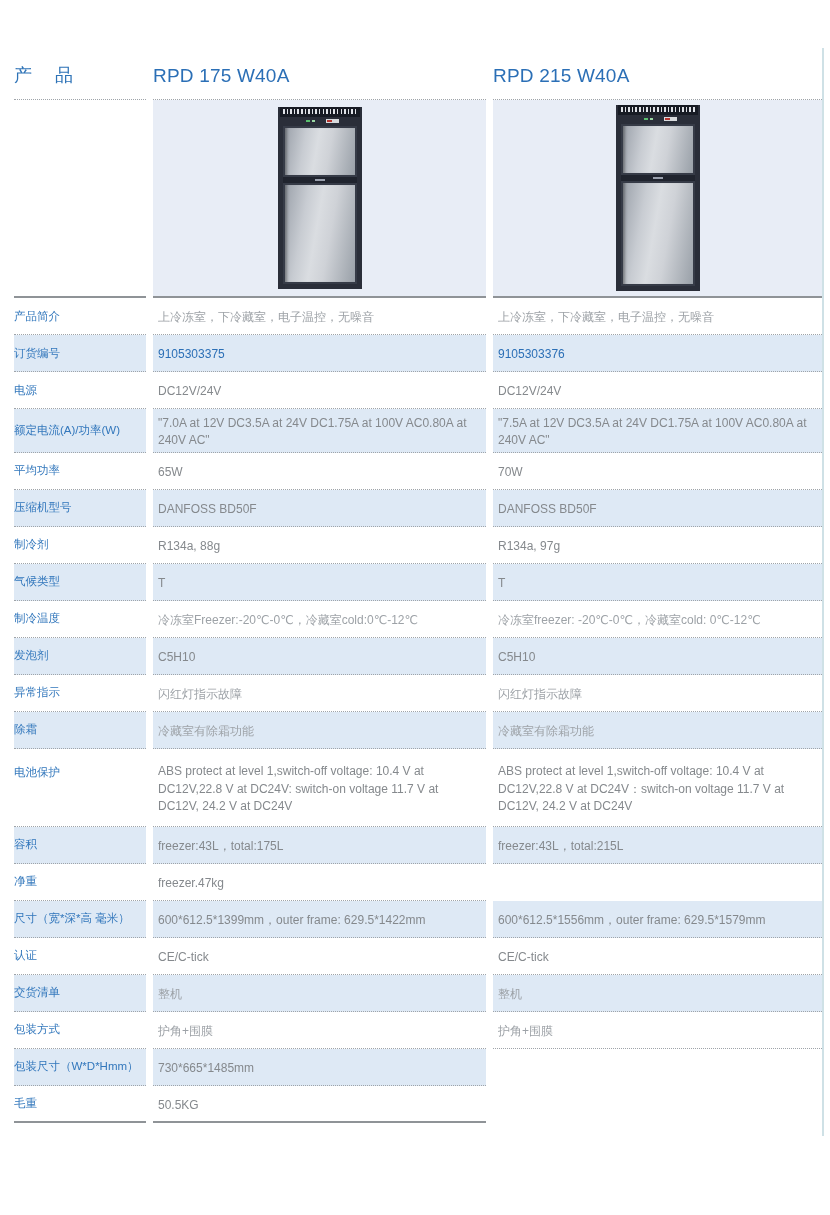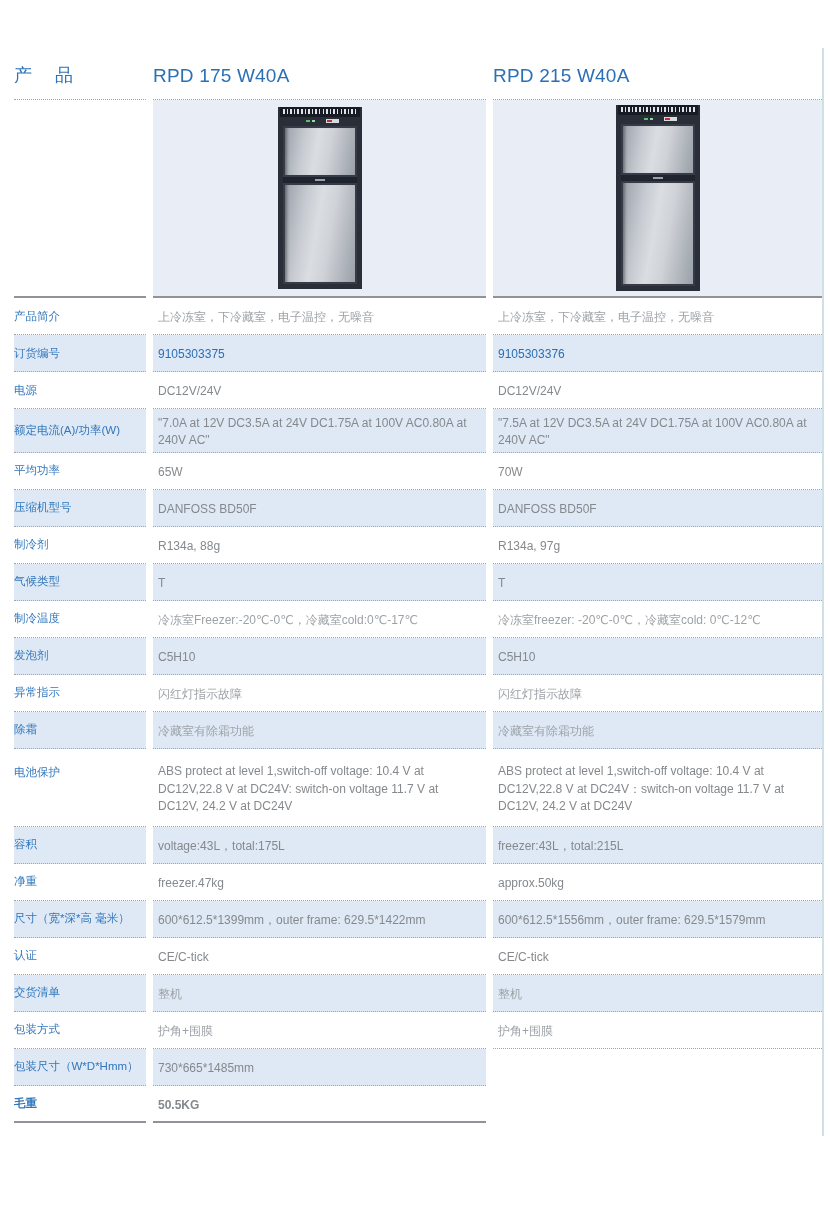--- a/index.html
+++ b/index.html
@@ -35,21 +35,21 @@
   .door.freezer { height:51px; }
   .gap { position:relative; height:6px; margin:0 1px; background:#20242e; }
   .gap::after { content:''; position:absolute; left:50%; top:2px; width:10px; height:2px; margin-left:-5px; background:#9aa0ad; }
   .door.main { height:101px; }
   .fridge.taller .door.main { height:105px; }
 
   
   .spec-row { min-height:37px; }
   .spec-row .cell { display:flex; align-items:center; border-bottom:1px dotted #9fa4a9; }
   .spec-row.shaded .cell { background:#dee9f5; }
-  .spec-row.last .cell { border-bottom:2px solid #8f9397;font-weight:bold; }
+  .spec-row.last .cell { border-bottom:2px solid #8f9397; }
   .label-cell { color:#3277bc; font-size:11.5px; line-height:1.3; padding-right:4px; }
   .value-cell { color:#85898d; font-size:12px; line-height:1.45; padding:6px 10px 2px 5px; }
   .spec-row .value-cell.cn { color:#9da2a7; }
   .spec-row .value-cell.link { color:#2b6fb6; }
   .spec-row.tall { min-height:78px; }
   .spec-row.tall .label-cell { align-items:flex-start; padding-top:16px; }
 
   
   .right-edge { position:absolute; top:48px; left:822px; width:2px; height:1088px; background:#cfe1e6; }
 </style>
@@ -140,21 +140,21 @@
         <div class="cell value-cell en">R134a, 88g</div>
         <div class="cell value-cell en">R134a, 97g</div>
       </div>
       <div class="grid spec-row shaded">
         <div class="cell label-cell">气候类型</div>
         <div class="cell value-cell en">T</div>
         <div class="cell value-cell en">T</div>
       </div>
       <div class="grid spec-row">
         <div class="cell label-cell">制冷温度</div>
-        <div class="cell value-cell cn">冷冻室Freezer:-20℃-0℃，冷藏室cold:0℃-17℃</div>
+        <div class="cell value-cell cn">冷冻室Freezer:-20℃-0℃，冷藏室cold:0℃-12℃</div>
         <div class="cell value-cell cn">冷冻室freezer: -20℃-0℃，冷藏室cold: 0℃-12℃</div>
       </div>
       <div class="grid spec-row shaded">
         <div class="cell label-cell">发泡剂</div>
         <div class="cell value-cell en">C5H10</div>
         <div class="cell value-cell en">C5H10</div>
       </div>
       <div class="grid spec-row">
         <div class="cell label-cell">异常指示</div>
         <div class="cell value-cell cn">闪红灯指示故障</div>
@@ -165,27 +165,26 @@
         <div class="cell value-cell cn">冷藏室有除霜功能</div>
         <div class="cell value-cell cn">冷藏室有除霜功能</div>
       </div>
       <div class="grid spec-row tall">
         <div class="cell label-cell">电池保护</div>
         <div class="cell value-cell en">ABS protect at level 1,switch-off voltage: 10.4 V at DC12V,22.8 V at DC24V: switch-on voltage 11.7 V at DC12V, 24.2 V at DC24V</div>
         <div class="cell value-cell en">ABS protect at level 1,switch-off voltage: 10.4 V at DC12V,22.8 V at DC24V：switch-on voltage 11.7 V at DC12V, 24.2 V at DC24V</div>
       </div>
       <div class="grid spec-row shaded">
         <div class="cell label-cell">容积</div>
-        <div class="cell value-cell en">voltage:43L，total:175L</div>
+        <div class="cell value-cell en">freezer:43L，total:175L</div>
         <div class="cell value-cell en">freezer:43L，total:215L</div>
       </div>
       <div class="grid spec-row">
         <div class="cell label-cell">净重</div>
         <div class="cell value-cell en">freezer.47kg</div>
-        <div class="cell value-cell en">approx.50kg</div>
       </div>
       <div class="grid spec-row shaded">
         <div class="cell label-cell">尺寸（宽*深*高 毫米）</div>
         <div class="cell value-cell en">600*612.5*1399mm，outer frame: 629.5*1422mm</div>
         <div class="cell value-cell en">600*612.5*1556mm，outer frame: 629.5*1579mm</div>
       </div>
       <div class="grid spec-row">
         <div class="cell label-cell">认证</div>
         <div class="cell value-cell en">CE/C-tick</div>
         <div class="cell value-cell en">CE/C-tick</div>

